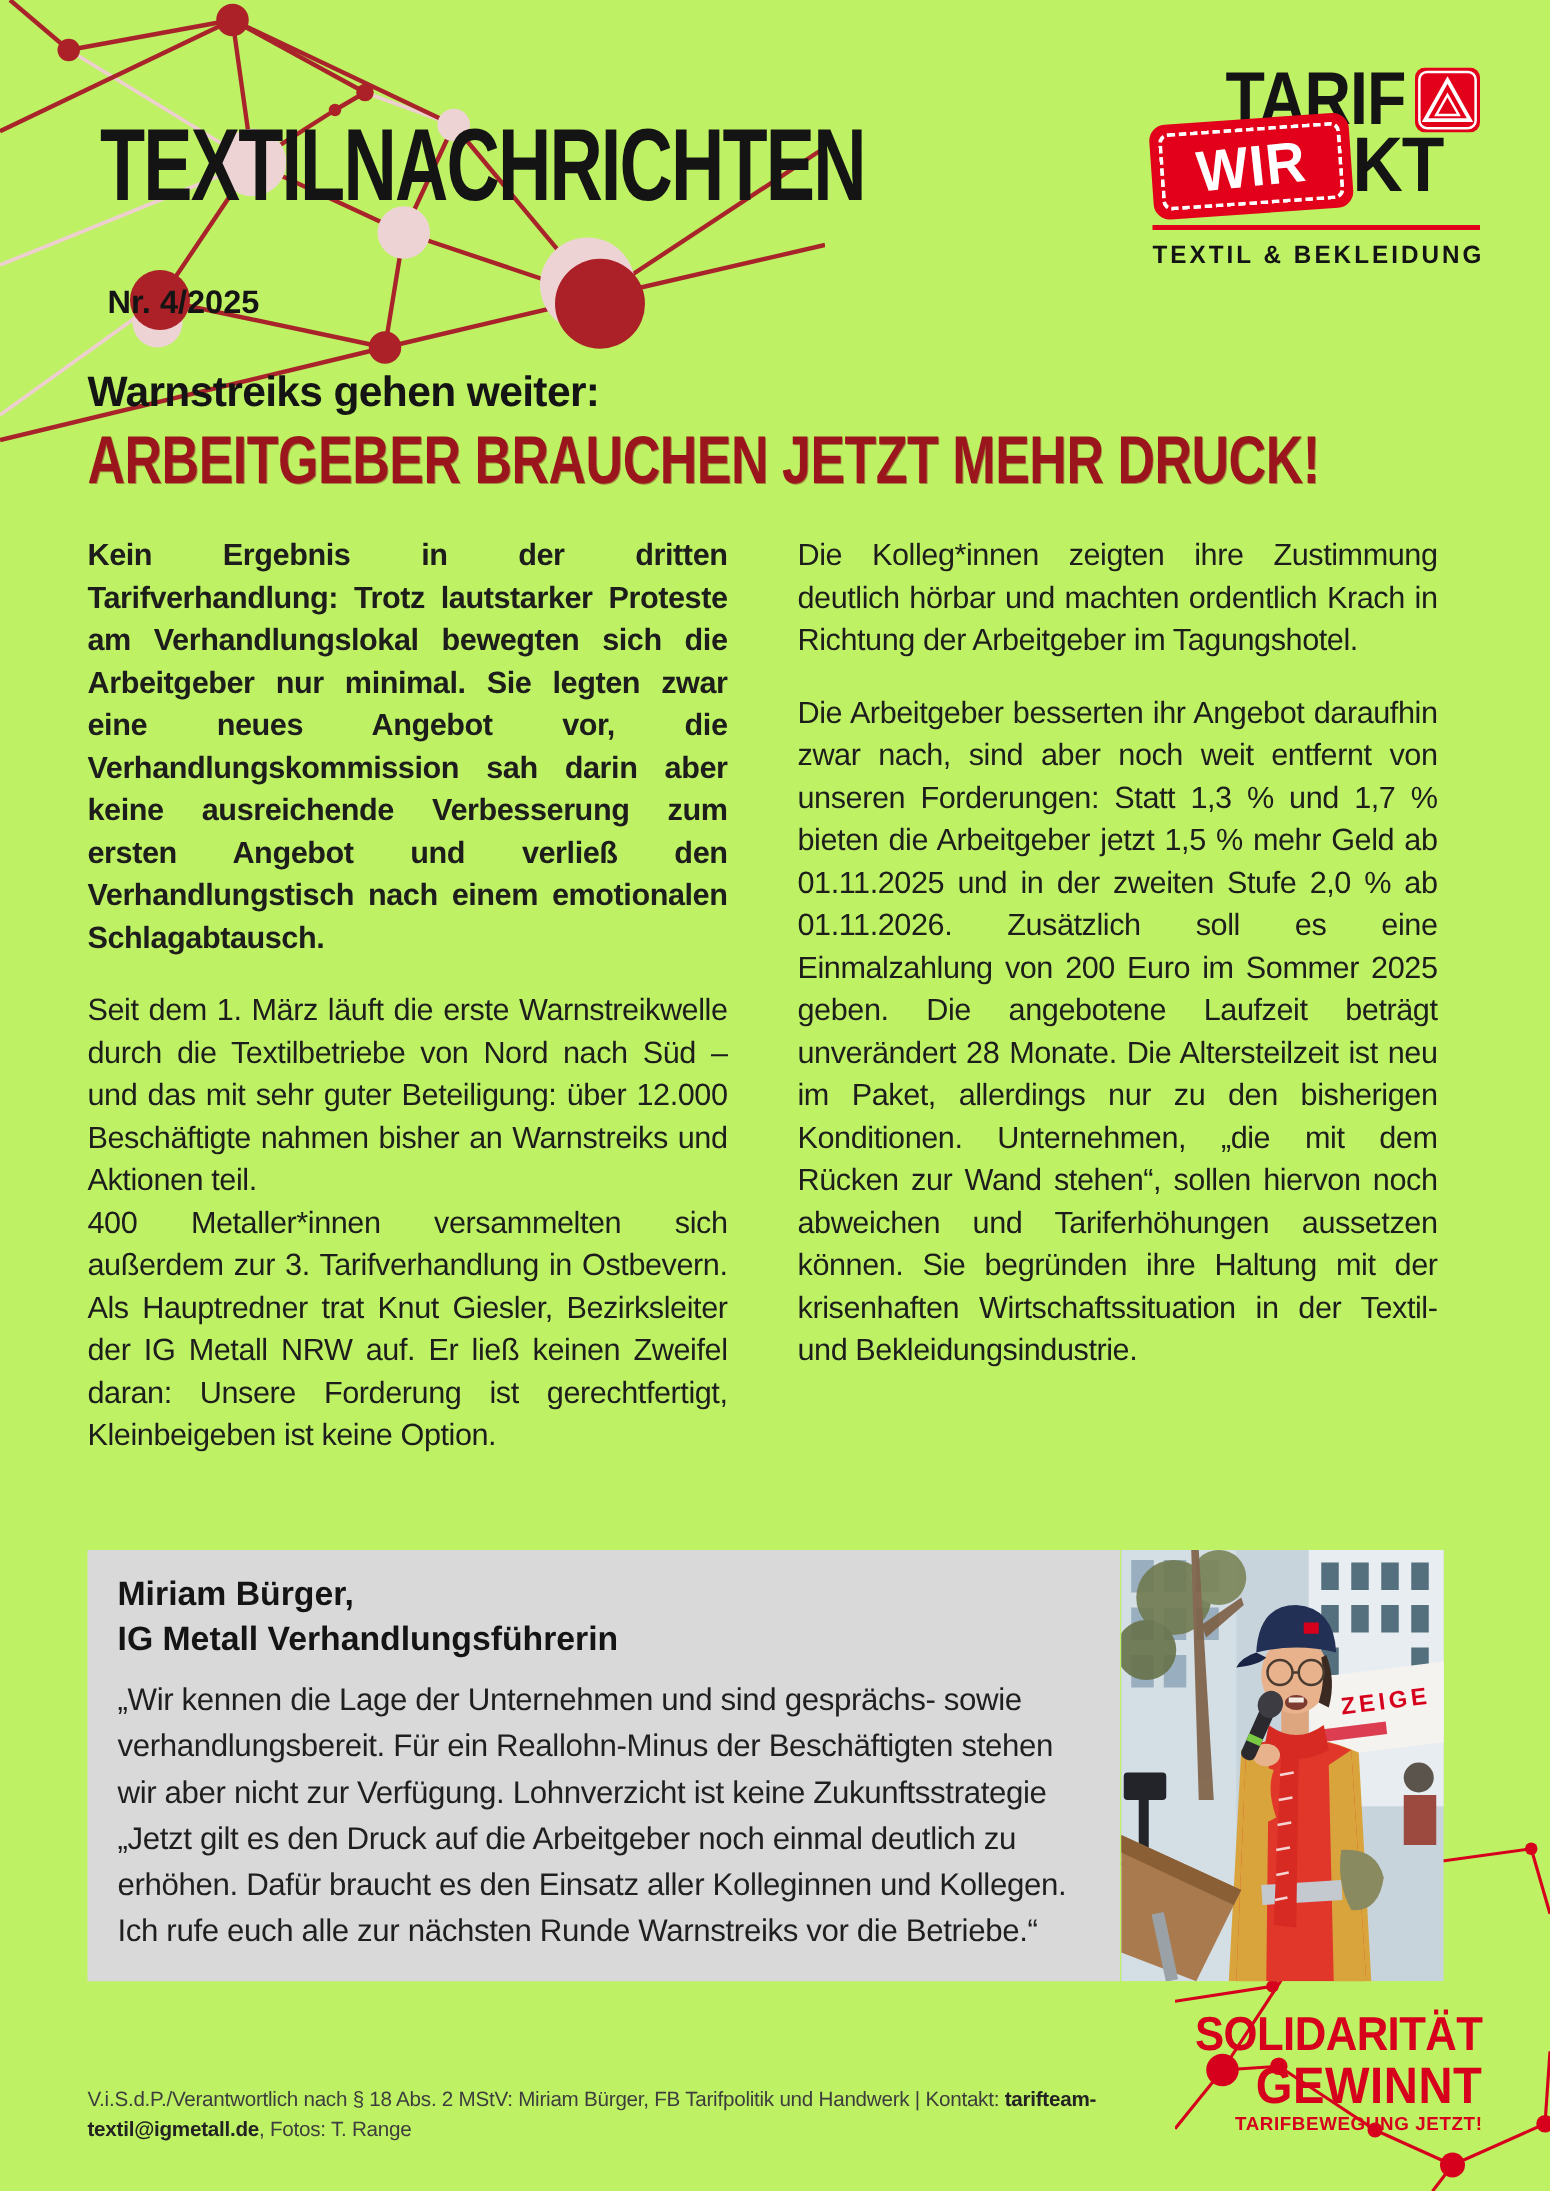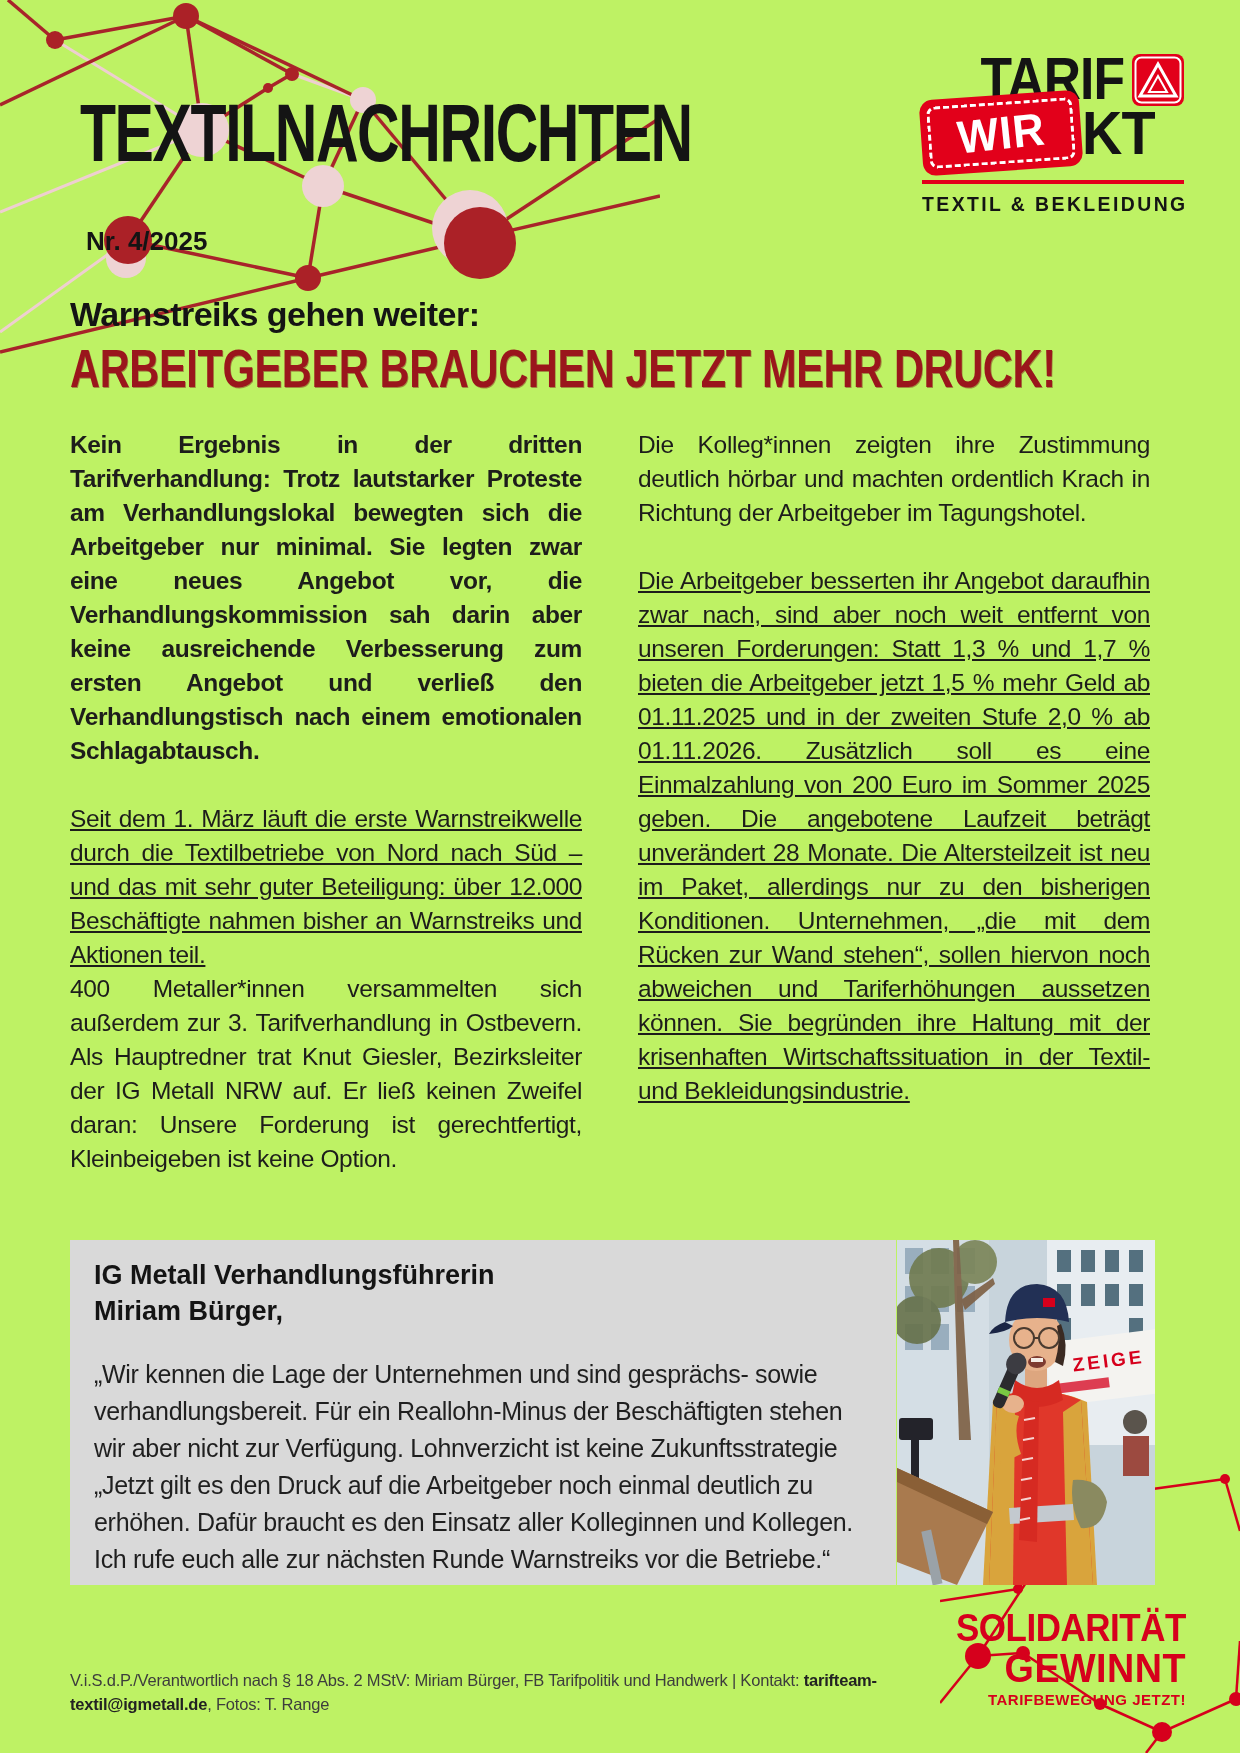--- a/index.html
+++ b/index.html
@@ -74,30 +74,30 @@
     text-shadow:1px 1px 0 rgba(122,16,20,0.45);
   }
 
   
   .cols{
     position:absolute;left:70px;top:428px;width:1100px;z-index:2;
     display:flex;gap:56px;
   }
   .col{width:512px;font-size:24.5px;line-height:34px;text-align:justify;color:#1d1d1b;letter-spacing:-0.35px;}
   .col p{margin:0;}
-  .col p.gap{margin-top:34px;text-decoration:underline;}
+  .col p.gap{margin-top:24px;}
   .lead{font-weight:bold;}
 
   
   .quote-box{
     position:absolute;left:70px;top:1240px;width:826px;height:345px;z-index:2;
     background:#d9d9d9;box-sizing:border-box;padding:17px 24px;
   }
   .quote-name{font-size:27px;font-weight:bold;line-height:36px;color:#141414;}
-  .quote-text{margin-top:27px;font-size:25px;line-height:37px;color:#1f1f1f;letter-spacing:-0.3px;}
+  .quote-text{margin-top:13px;font-size:25px;line-height:37px;color:#1f1f1f;letter-spacing:-0.3px;}
   .photo{position:absolute;left:897px;top:1240px;width:258px;height:345px;z-index:2;overflow:hidden;}
 
   
   .solidarity{position:absolute;right:54px;top:1608px;z-index:2;text-align:right;color:#d6001c;}
   .sol-1{font-size:38px;font-weight:900;letter-spacing:-0.5px;line-height:40px;transform:scaleX(0.92);transform-origin:right top;}
   .sol-2{font-size:41px;font-weight:900;letter-spacing:0.5px;line-height:41px;transform:scaleX(0.92);transform-origin:right top;}
   .sol-3{font-size:15px;font-weight:900;letter-spacing:0.5px;line-height:20px;margin-top:1px;}
 
   
   .impressum{
@@ -190,22 +190,22 @@
       <p class="gap">Seit dem 1. März läuft die erste Warnstreikwelle durch die Textilbetriebe von Nord nach Süd – und das mit sehr guter Beteiligung: über 12.000 Beschäftigte nahmen bisher an Warnstreiks und Aktionen teil.</p>
       <p>400 Metaller*innen versammelten sich außerdem zur 3. Tarifverhandlung in Ostbevern. Als Hauptredner trat Knut Giesler, Bezirksleiter der IG Metall NRW auf. Er ließ keinen Zweifel daran: Unsere Forderung ist gerechtfertigt, Kleinbeigeben ist keine Option.</p>
     </div>
     <div class="col">
       <p>Die Kolleg*innen zeigten ihre Zustimmung deutlich hörbar und machten ordentlich Krach in Richtung der Arbeitgeber im Tagungshotel.</p>
       <p class="gap">Die Arbeitgeber besserten ihr Angebot daraufhin zwar nach, sind aber noch weit entfernt von unseren Forderungen: Statt 1,3 % und 1,7 % bieten die Arbeitgeber jetzt 1,5 % mehr Geld ab 01.11.2025 und in der zweiten Stufe 2,0 % ab 01.11.2026. Zusätzlich soll es eine Einmalzahlung von 200 Euro im Sommer 2025 geben. Die angebotene Laufzeit beträgt unverändert 28 Monate. Die Altersteilzeit ist neu im Paket, allerdings nur zu den bisherigen Konditionen. Unternehmen, „die mit dem Rücken zur Wand stehen“, sollen hiervon noch abweichen und Tariferhöhungen aussetzen können. Sie begründen ihre Haltung mit der krisenhaften Wirtschaftssituation in der Textil- und Bekleidungsindustrie.</p>
     </div>
   </div>
 
   <div class="quote-box">
+    <div class="quote-name">Miriam Bürger,</div>
     <div class="quote-name">IG Metall Verhandlungsführerin</div>
-    <div class="quote-name">Miriam Bürger,</div>
     <div class="quote-text">„Wir kennen die Lage der Unternehmen und sind gesprächs- sowie verhandlungsbereit. Für ein Reallohn-Minus der Beschäftigten stehen wir aber nicht zur Verfügung. Lohnverzicht ist keine Zukunftsstrategie „Jetzt gilt es den Druck auf die Arbeitgeber noch einmal deutlich zu erhöhen. Dafür braucht es den Einsatz aller Kolleginnen und Kollegen. Ich rufe euch alle zur nächsten Runde Warnstreiks vor die Betriebe.“</div>
   </div>
 
   <svg class="photo" viewBox="0 0 258 345" role="img">
     <rect x="0" y="0" width="258" height="345" fill="#c8d4dc"></rect>
 
     <rect x="0" y="0" width="92" height="345" fill="#d4dee5"></rect>
     <g fill="#8fa6b8" opacity="0.85">
       <rect x="8" y="8" width="18" height="26"></rect>
         <rect x="34" y="8" width="18" height="26"></rect>

